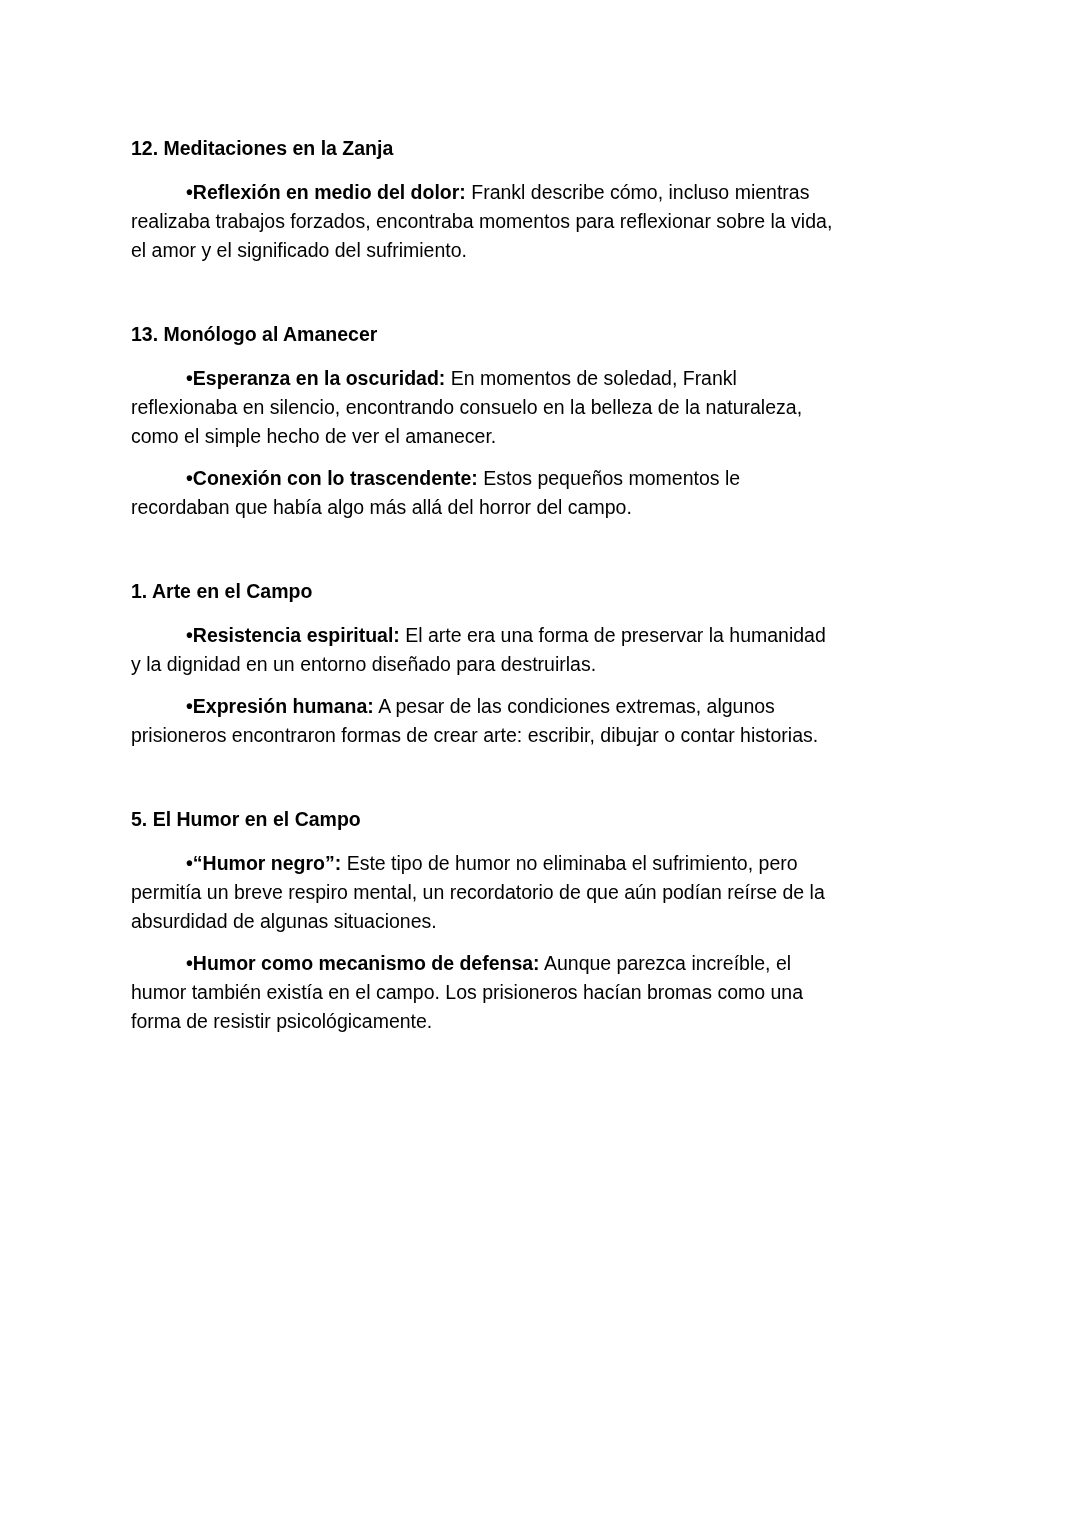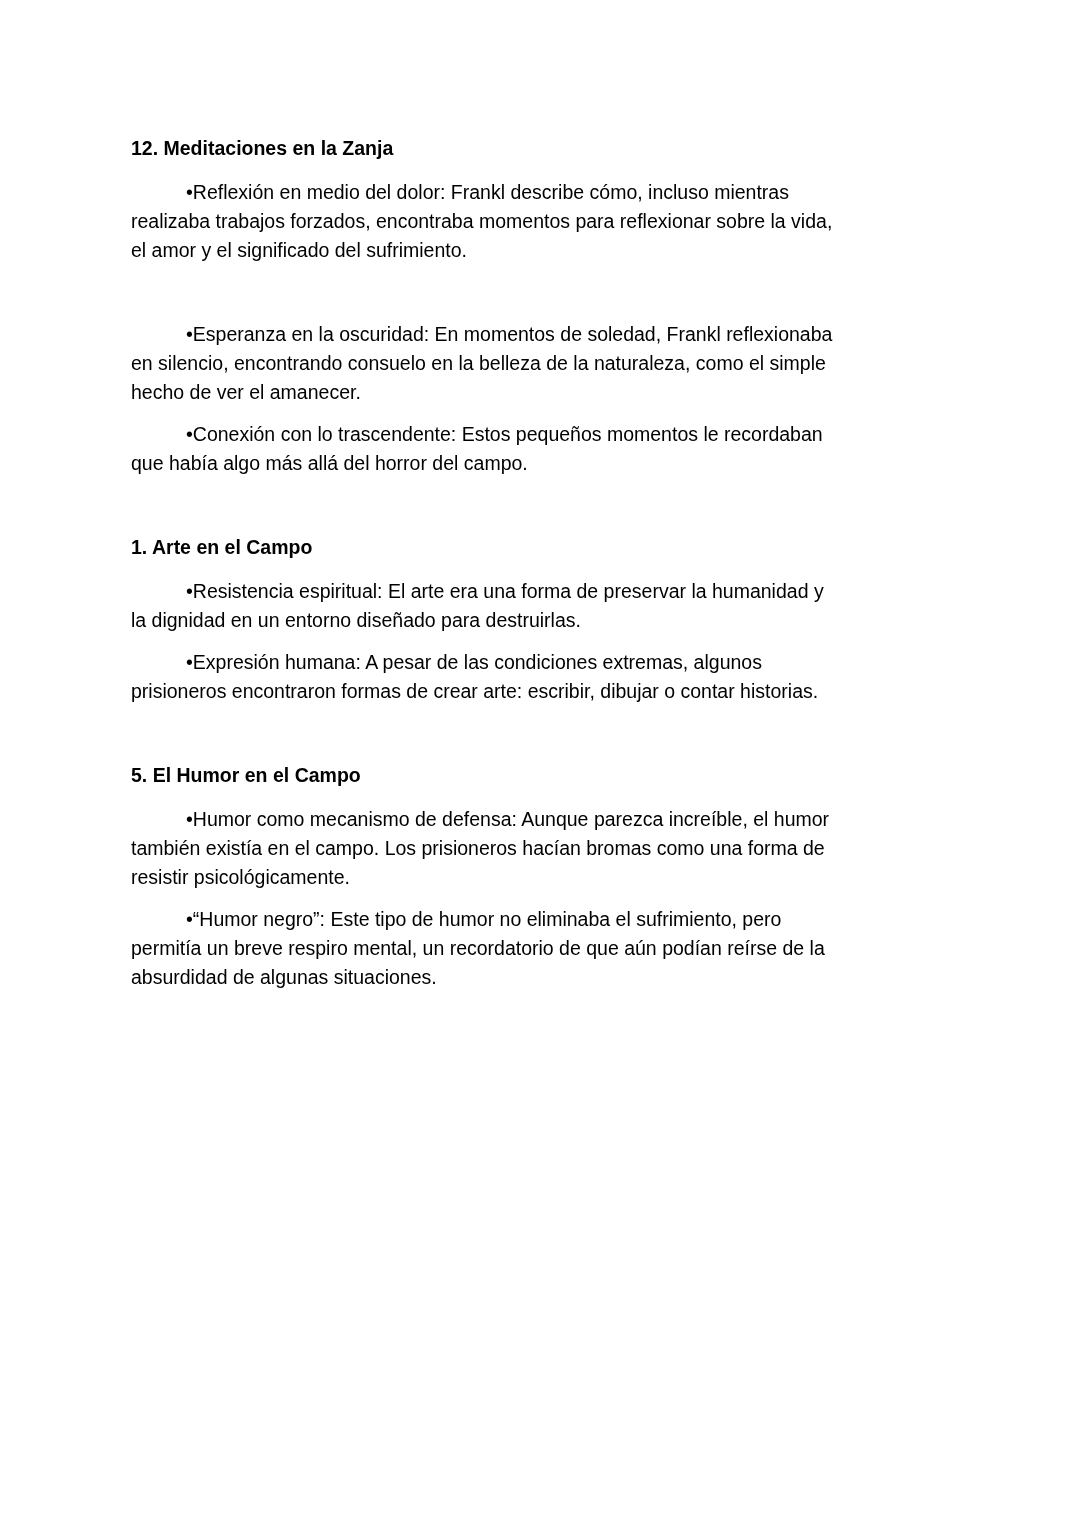--- a/index.html
+++ b/index.html
@@ -26,43 +26,44 @@
     font-size: 19.5px;
     line-height: 29px;
     font-weight: bold;
     margin: 0 0 15px 0;
   }
   .bullet {
     margin: 0 0 13px 0;
     text-indent: 55px;
   }
   .bullet .label {
-    font-weight: normal;
+    font-weight: bold;
   }
 </style>
 </head>
 <body>
 
 <div class="page">
 
   <section class="doc-section">
     <h2 class="heading">12. Meditaciones en la Zanja</h2>
     <p class="bullet"><span class="label">•Reflexión en medio del dolor:</span><span> Frankl describe cómo, incluso mientras realizaba trabajos forzados, encontraba momentos para reflexionar sobre la vida, el amor y el significado del sufrimiento.</span></p>
   </section>
 
   <section class="doc-section">
+    <h2 class="heading">13. Monólogo al Amanecer</h2>
     <p class="bullet"><span class="label">•Esperanza en la oscuridad:</span><span> En momentos de soledad, Frankl reflexionaba en silencio, encontrando consuelo en la belleza de la naturaleza, como el simple hecho de ver el amanecer.</span></p>
     <p class="bullet"><span class="label">•Conexión con lo trascendente:</span><span> Estos pequeños momentos le recordaban que había algo más allá del horror del campo.</span></p>
   </section>
 
   <section class="doc-section">
     <h2 class="heading">1. Arte en el Campo</h2>
     <p class="bullet"><span class="label">•Resistencia espiritual:</span><span> El arte era una forma de preservar la humanidad y la dignidad en un entorno diseñado para destruirlas.</span></p>
     <p class="bullet"><span class="label">•Expresión humana:</span><span> A pesar de las condiciones extremas, algunos prisioneros encontraron formas de crear arte: escribir, dibujar o contar historias.</span></p>
   </section>
 
   <section class="doc-section">
     <h2 class="heading">5. El Humor en el Campo</h2>
+    <p class="bullet"><span class="label">•“Humor negro”:</span><span> Este tipo de humor no eliminaba el sufrimiento, pero permitía un breve respiro mental, un recordatorio de que aún podían reírse de la absurdidad de algunas situaciones.</span></p>
     <p class="bullet"><span class="label">•Humor como mecanismo de defensa:</span><span> Aunque parezca increíble, el humor también existía en el campo. Los prisioneros hacían bromas como una forma de resistir psicológicamente.</span></p>
-    <p class="bullet"><span class="label">•“Humor negro”:</span><span> Este tipo de humor no eliminaba el sufrimiento, pero permitía un breve respiro mental, un recordatorio de que aún podían reírse de la absurdidad de algunas situaciones.</span></p>
   </section>
 
 </div>
 
 </body></html>

